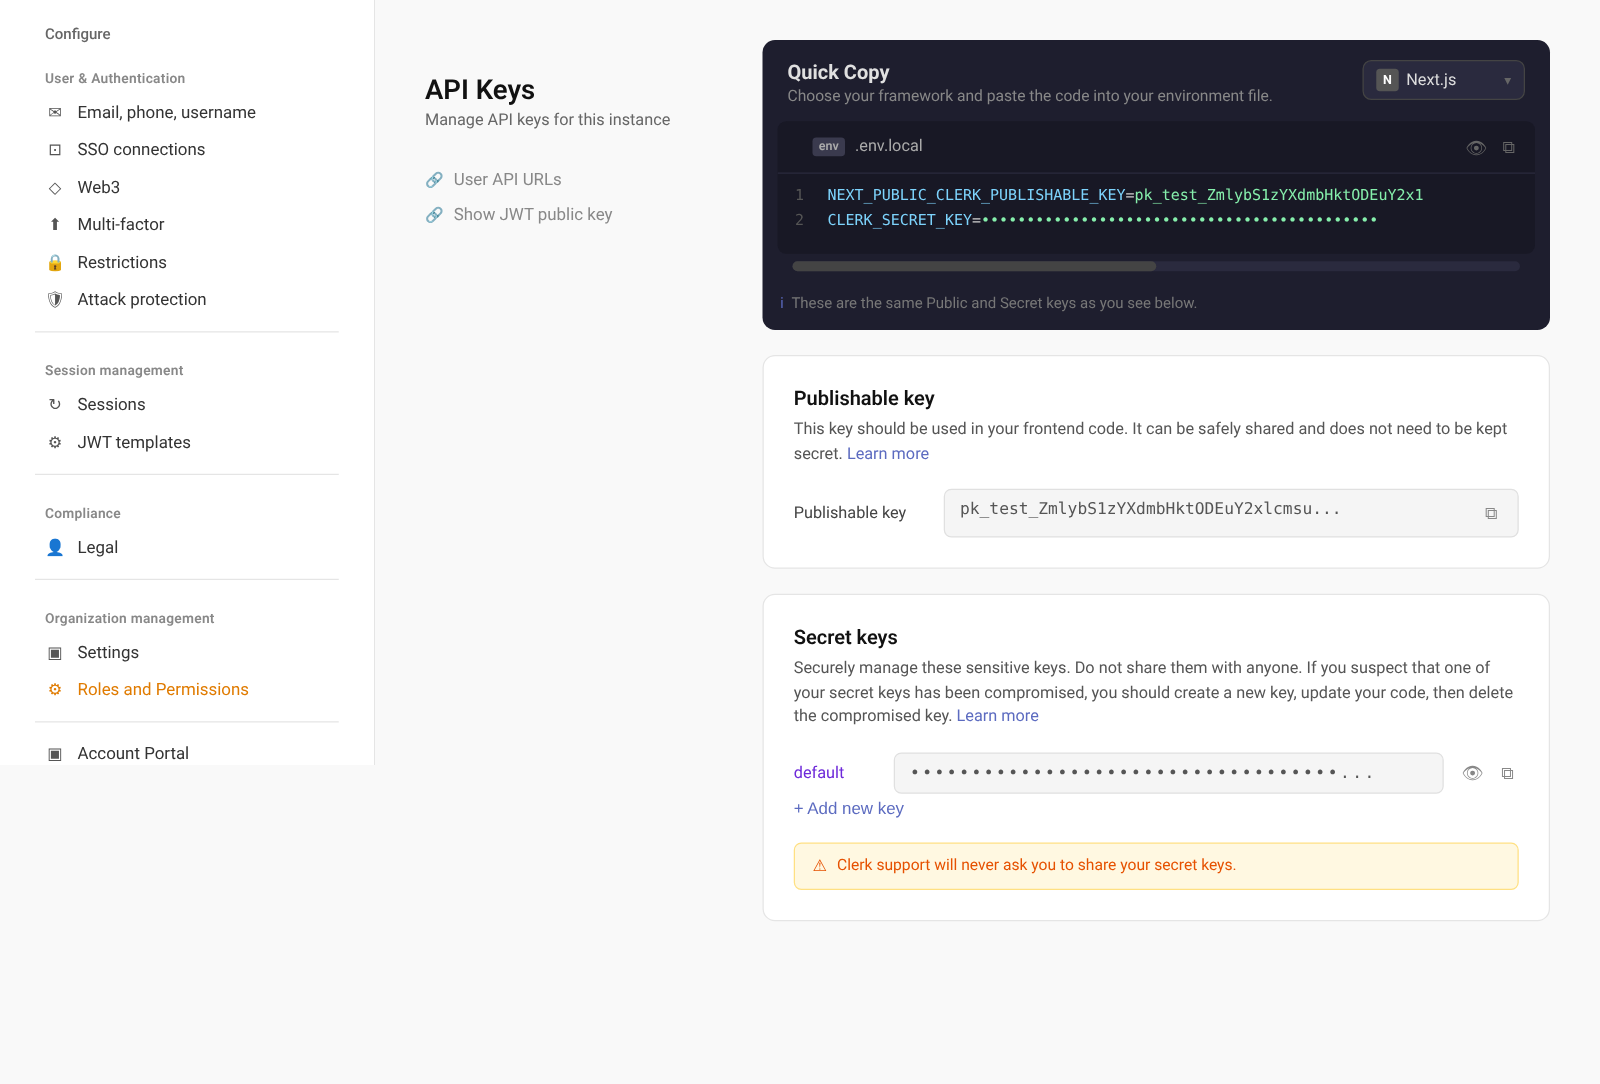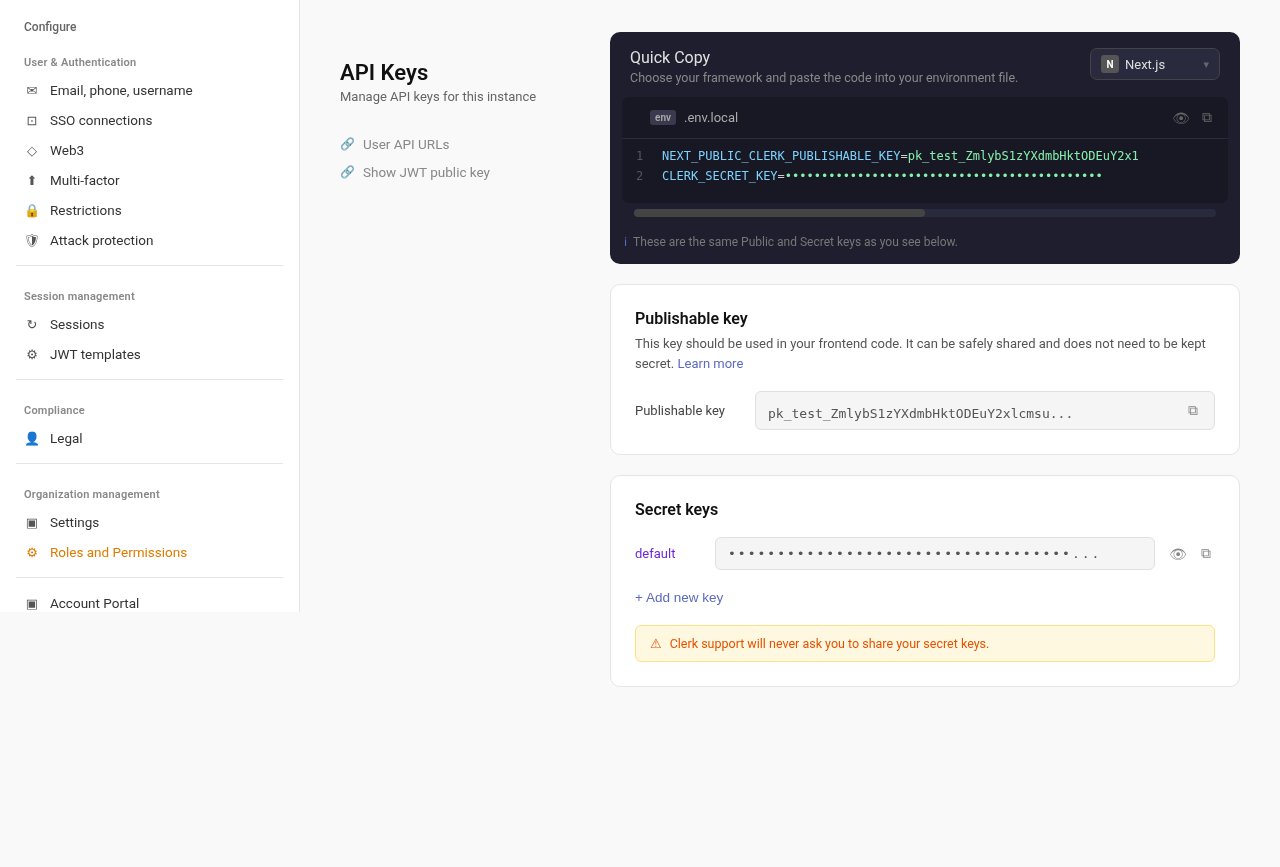--- a/index.html
+++ b/index.html
@@ -10,21 +10,21 @@
       font-size: 14px;
       display: flex;
       min-height: 867px;
     }
     
     .sidebar {
       width: 300px;
       min-width: 300px;
       background: #fff;
       border-right: 1px solid #e5e5e5;
-      padding: 16px 0;
+      padding: 16px 12px;
       overflow-y: auto;
       height: 612px;
     }
     .sidebar-configure {
       font-size: 12px;
       color: #666;
       padding: 4px 24px 8px;
       font-weight: 500;
     }
     .sidebar-section-title {
@@ -147,21 +147,21 @@
     .key-value-box {
       flex: 1;
       background: #f5f5f5;
       border: 1px solid #e0e0e0;
       border-radius: 6px;
       padding: 8px 12px;
       font-size: 13px;
       color: #555;
       font-family: monospace;
       display: flex;
-      align-items: flex-end;
+      align-items: flex-start;
       justify-content: space-between;
     }
     .copy-btn {
       background: none;
       border: none;
       cursor: pointer;
       color: #888;
       padding: 2px 4px;
       font-size: 14px;
     }
@@ -193,21 +193,20 @@
       display: flex;
       gap: 6px;
     }
     .add-key-btn {
       display: flex;
       align-items: center;
       gap: 6px;
       color: #5c6bc0;
       font-size: 13.5px;
       cursor: pointer;
-      margin-top: 16px;
       background: none;
       border: none;
       padding: 4px 0;
     }
     .warning-banner {
       background: #fff8e1;
       border: 1px solid #ffe082;
       border-radius: 6px;
       padding: 10px 14px;
       display: flex;
@@ -230,21 +229,21 @@
       overflow: hidden;
     }
     .qc-header {
       padding: 16px 20px 12px;
       display: flex;
       align-items: flex-start;
       justify-content: space-between;
     }
     .qc-title {
       font-size: 16px;
-      font-weight: 400;
+      font-weight: 700;
       color: #e0e0e0;
     }
     .qc-subtitle {
       font-size: 12.5px;
       color: #888;
       margin-top: 3px;
     }
     .qc-framework-select {
       display: flex;
       align-items: center;
@@ -555,20 +554,24 @@
           <div class="key-label">Publishable key</div>
           <div class="key-value-box">
             <span>pk_test_ZmlybS1zYXdmbHktODEuY2xlcmsu...</span>
             <button class="copy-btn" title="Copy">⧉</button>
           </div>
         </div>
       </div>
 
       <div class="card">
         <div class="card-title">Secret keys</div>
+        <div class="card-desc">
+          <span>Securely manage these sensitive keys. Do not share them with anyone. If you suspect that one of your secret keys has been compromised, you should create a new key, update your code, then delete the compromised key.</span>
+          <a href="#" class="learn-more">Learn more</a>
+        </div>
         <div class="secret-row">
           <div class="secret-label">default</div>
           <div class="secret-dots">•••••••••••••••••••••••••••••••••••...</div>
           <div class="secret-actions">
             <button class="copy-btn" title="Reveal" style="font-size:14px;">👁</button>
             <button class="copy-btn" title="Copy">⧉</button>
           </div>
         </div>
         <button class="add-key-btn">+ Add new key</button>
         <div class="warning-banner">

